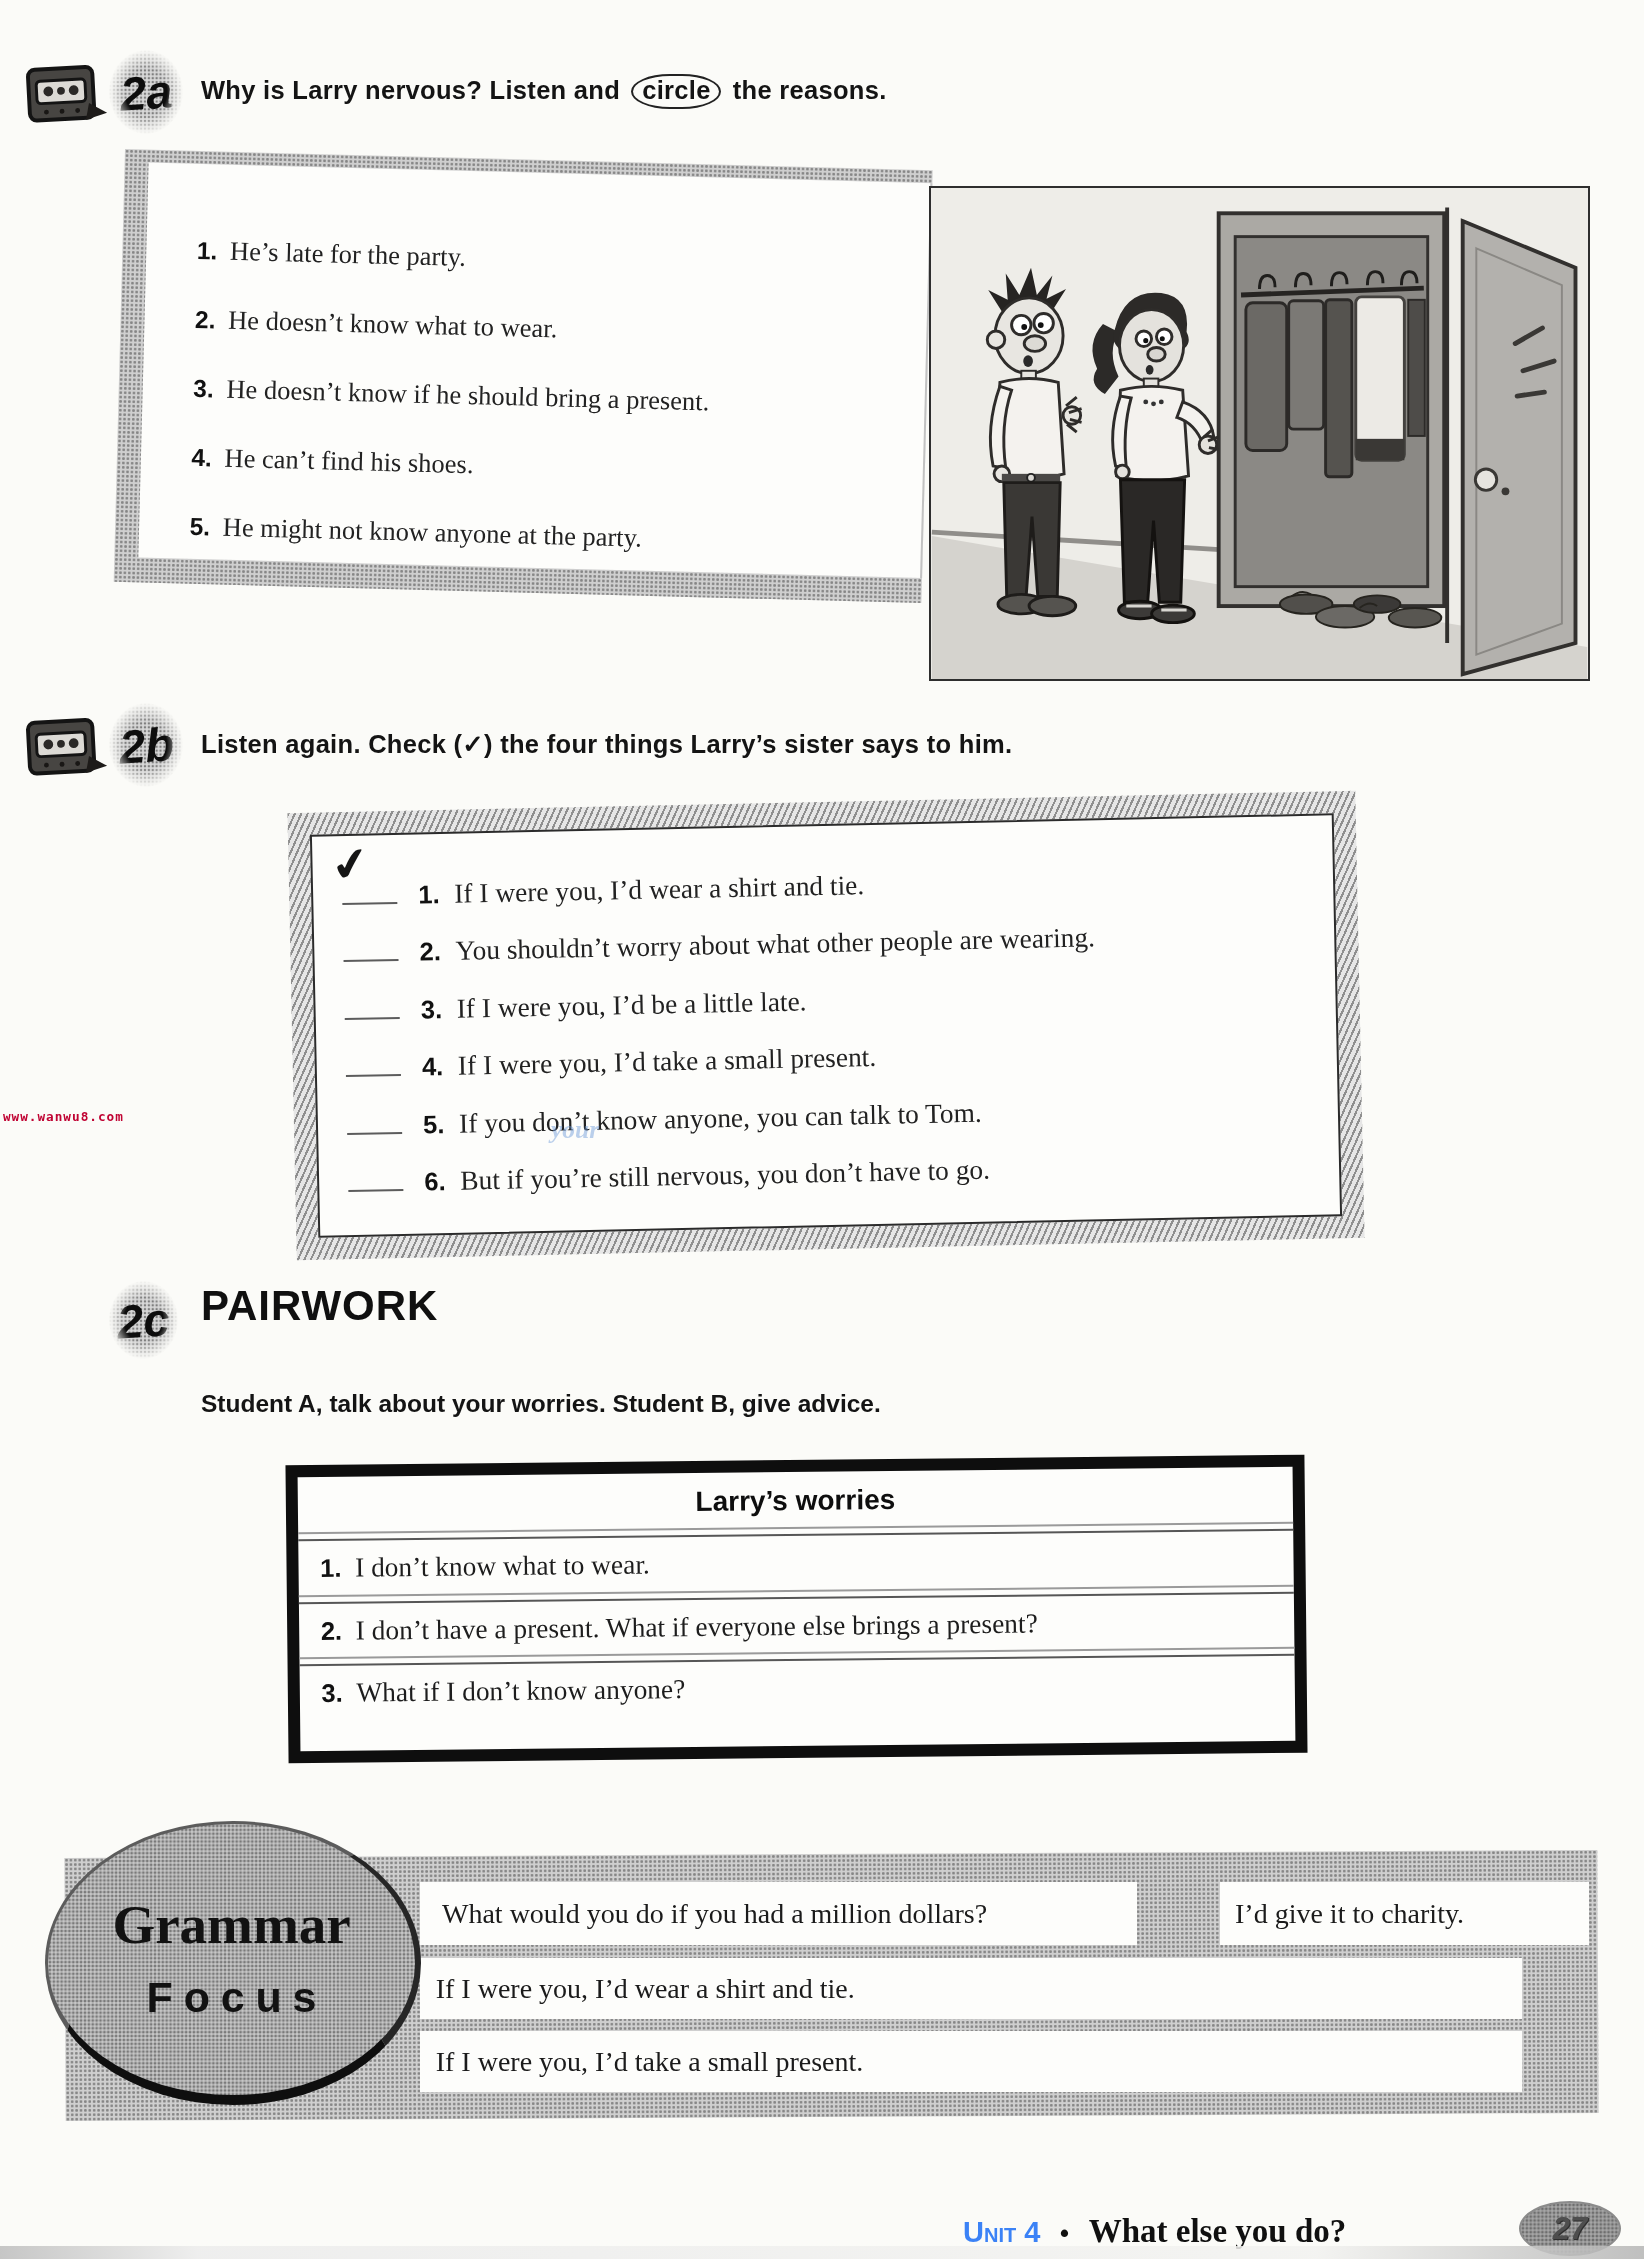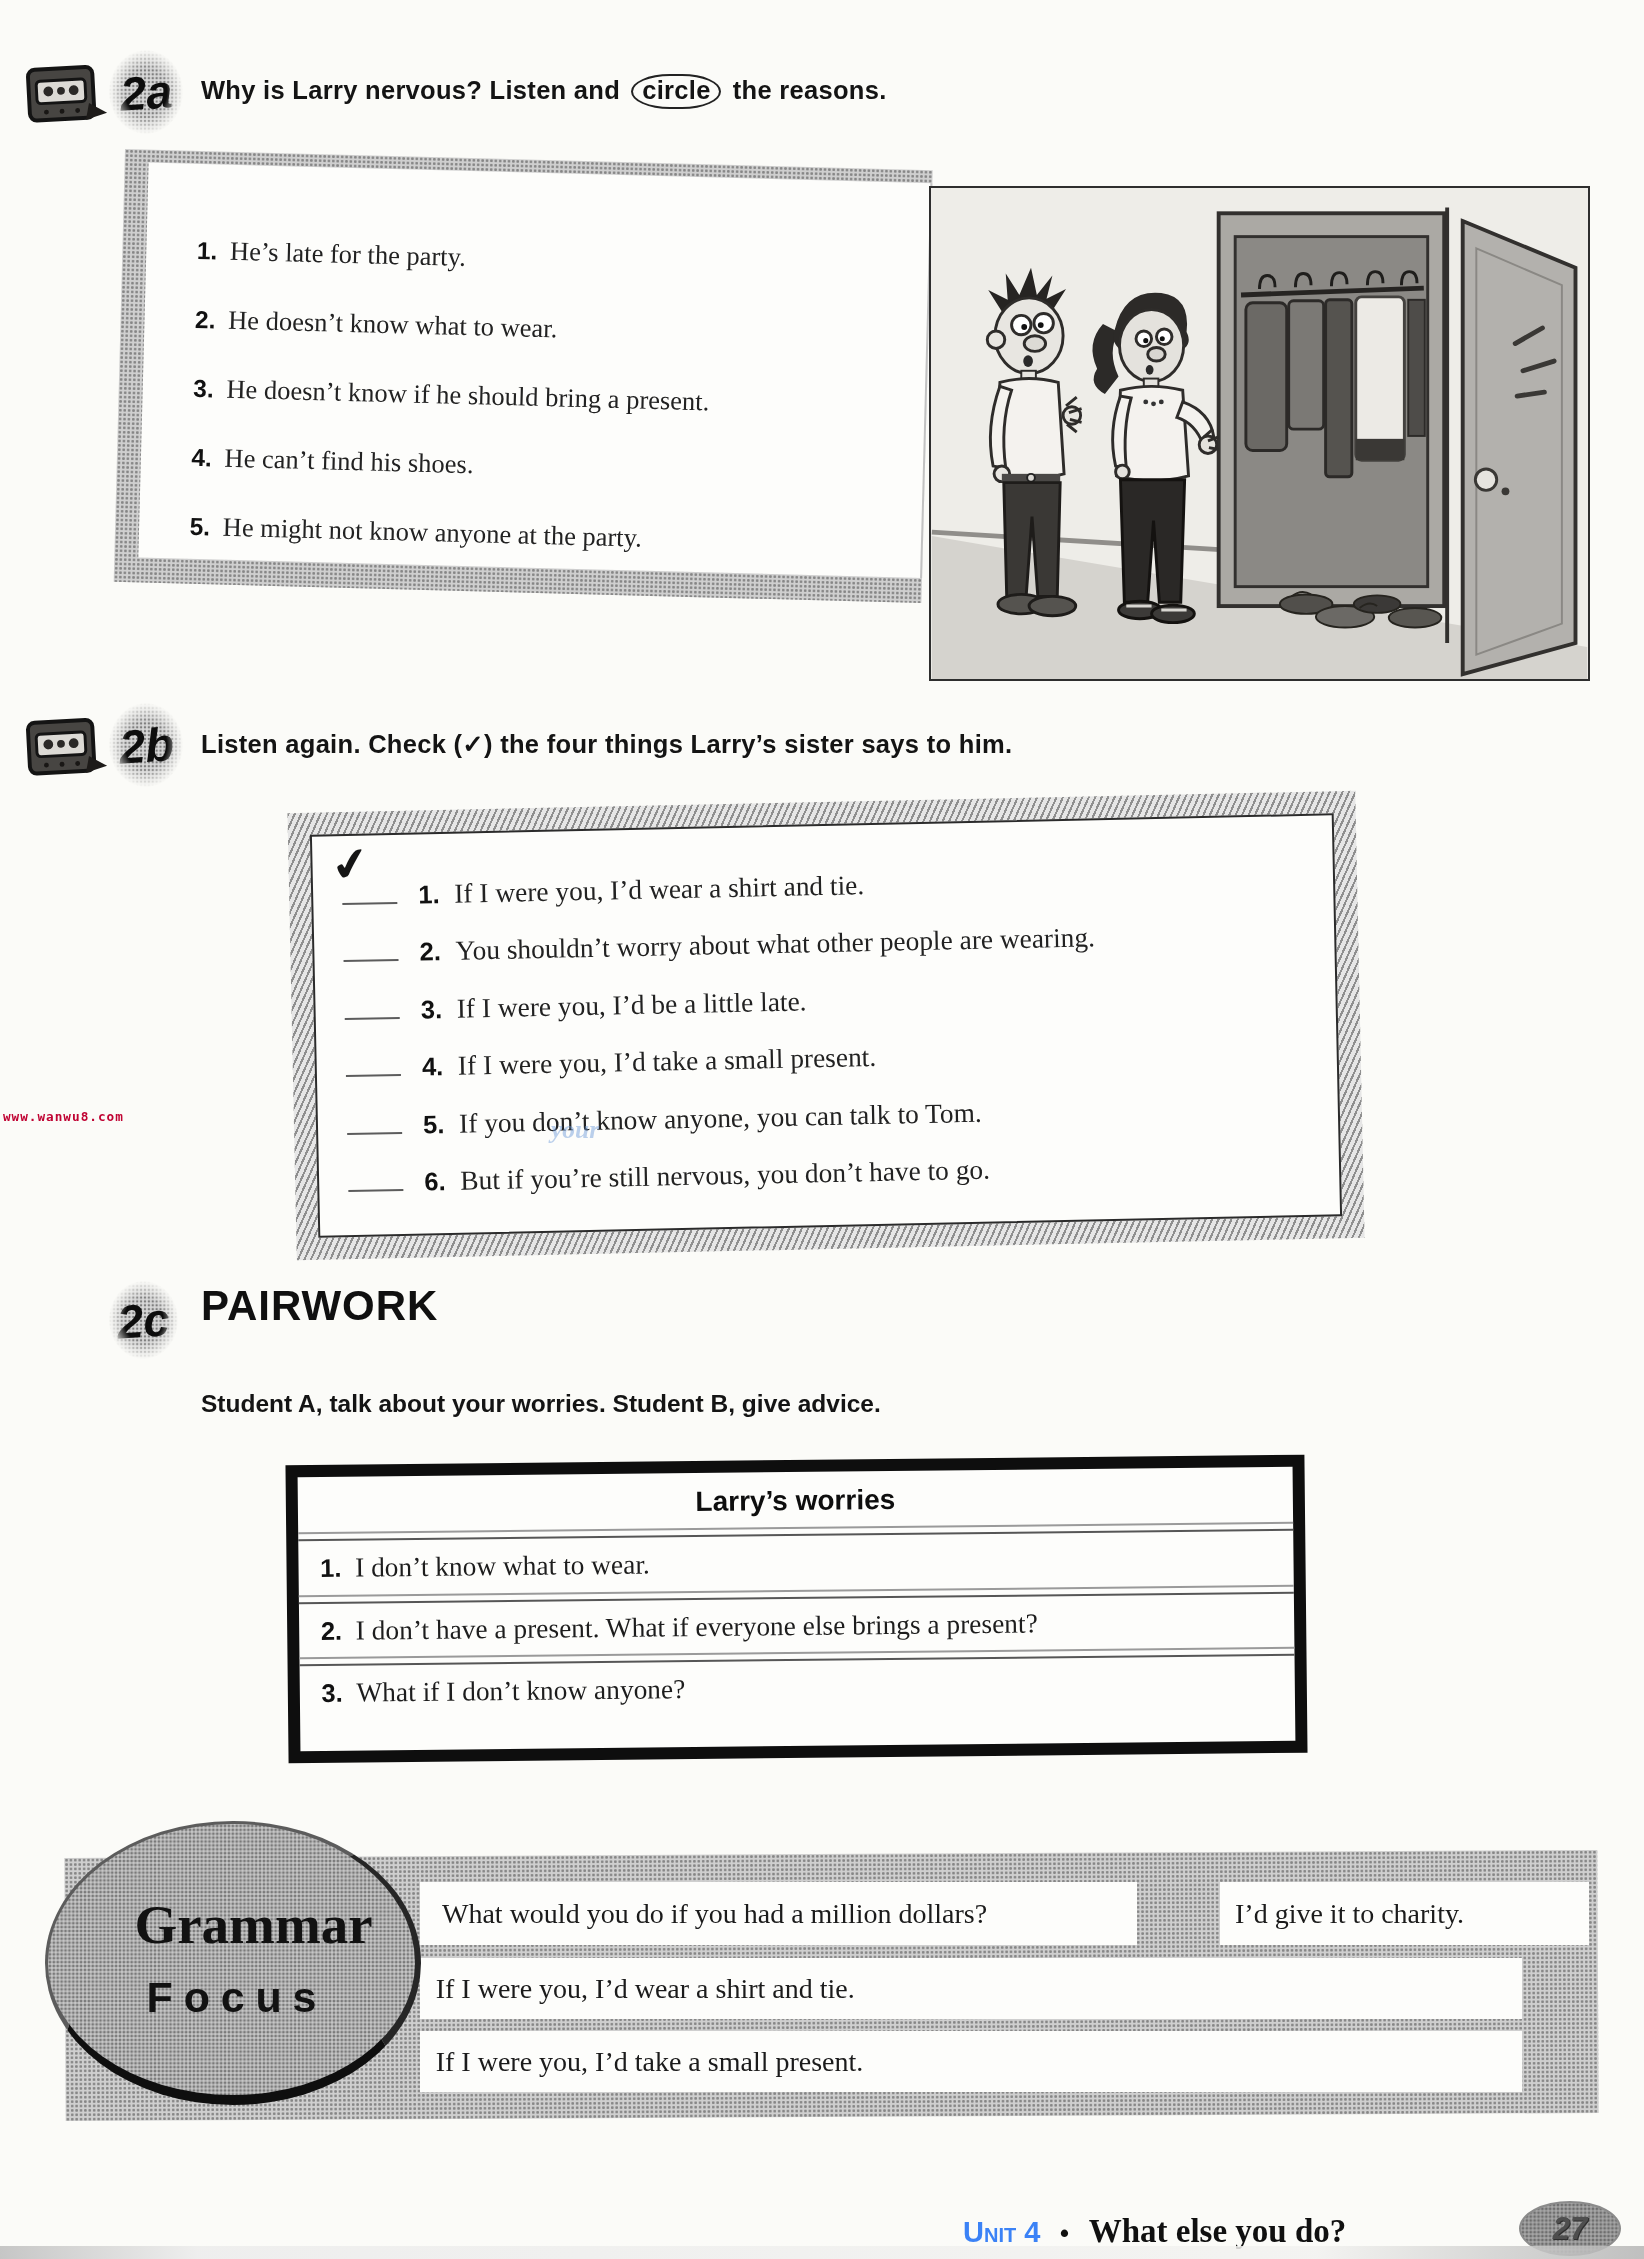--- a/index.html
+++ b/index.html
@@ -110,21 +110,21 @@
   }
   .gf-ellipse{
     left:45px;top:1821px;width:376px;height:284px;border-radius:50%;
     background-color:#c6c6c6;
     background-image:radial-gradient(#7a7a7a 1.2px, transparent 1.7px);
     background-size:3.9px 3.9px;
     border:3.9px solid #5c5c5c;border-right:6.9px solid #262626;border-bottom:10.8px solid #0f0f0f;
     box-sizing:border-box;display:flex;flex-direction:column;align-items:center;justify-content:center;
     z-index:4;
   }
-  .gf-t1{font-family:"Liberation Serif",serif;font-weight:900;font-size:55px;color:#121212;line-height:1.0;padding-left:44px;}
+  .gf-t1{font-family:"Liberation Serif",serif;font-weight:900;font-size:55px;color:#121212;line-height:1.0;}
   .gf-t2{font-family:"Liberation Sans",sans-serif;font-weight:800;font-size:43px;letter-spacing:10.8px;color:#121212;margin-top:21px;text-indent:10.8px;}
   .gf-row{
     background:#fdfdfb;display:flex;align-items:center;
     font-size:28px;color:#1b1b1b;box-sizing:border-box;z-index:2;white-space:nowrap;
   }
   
   .footer{left:963px;top:2213px;white-space:nowrap;}
   .f-unit{font-family:"Liberation Sans",sans-serif;font-weight:900;font-size:29px;font-variant:small-caps;color:#3b82f6;}
   .f-dot{font-family:"Liberation Sans",sans-serif;font-weight:900;font-size:25.5px;margin:0 15.7px;color:#101010;}
   .f-title{font-family:"Liberation Serif",serif;font-weight:700;font-size:33px;color:#101010;}

